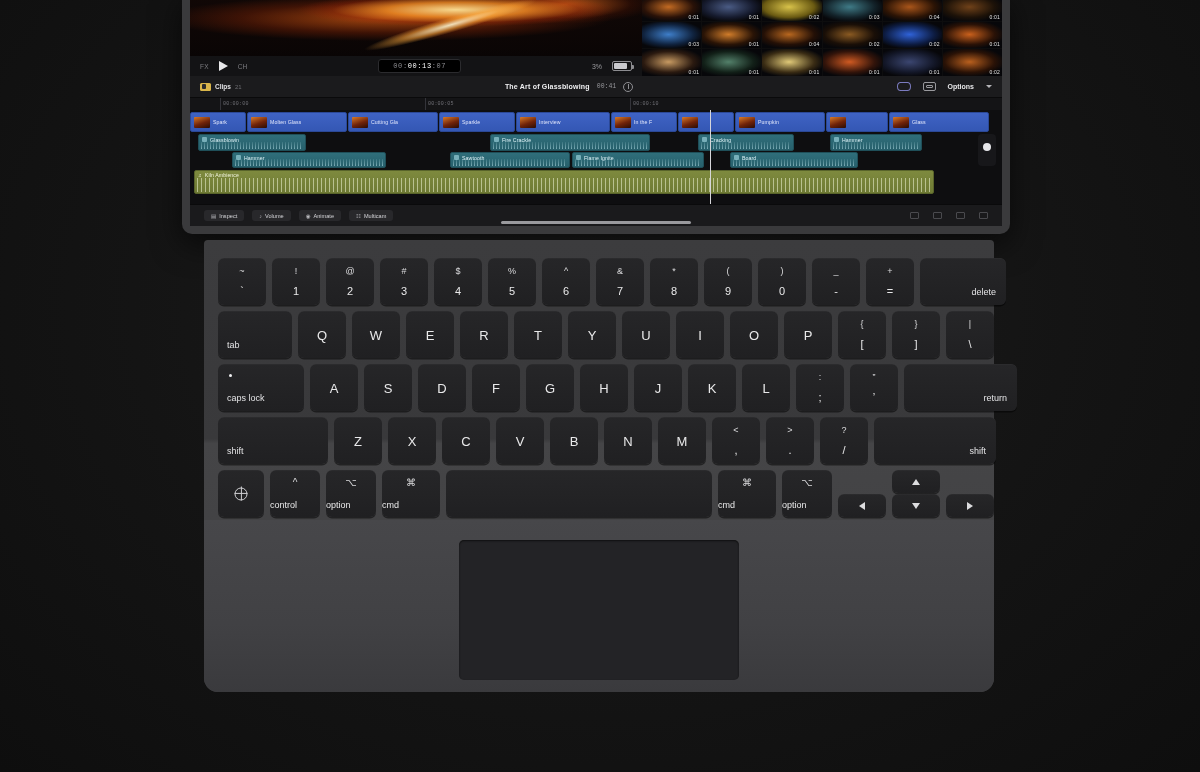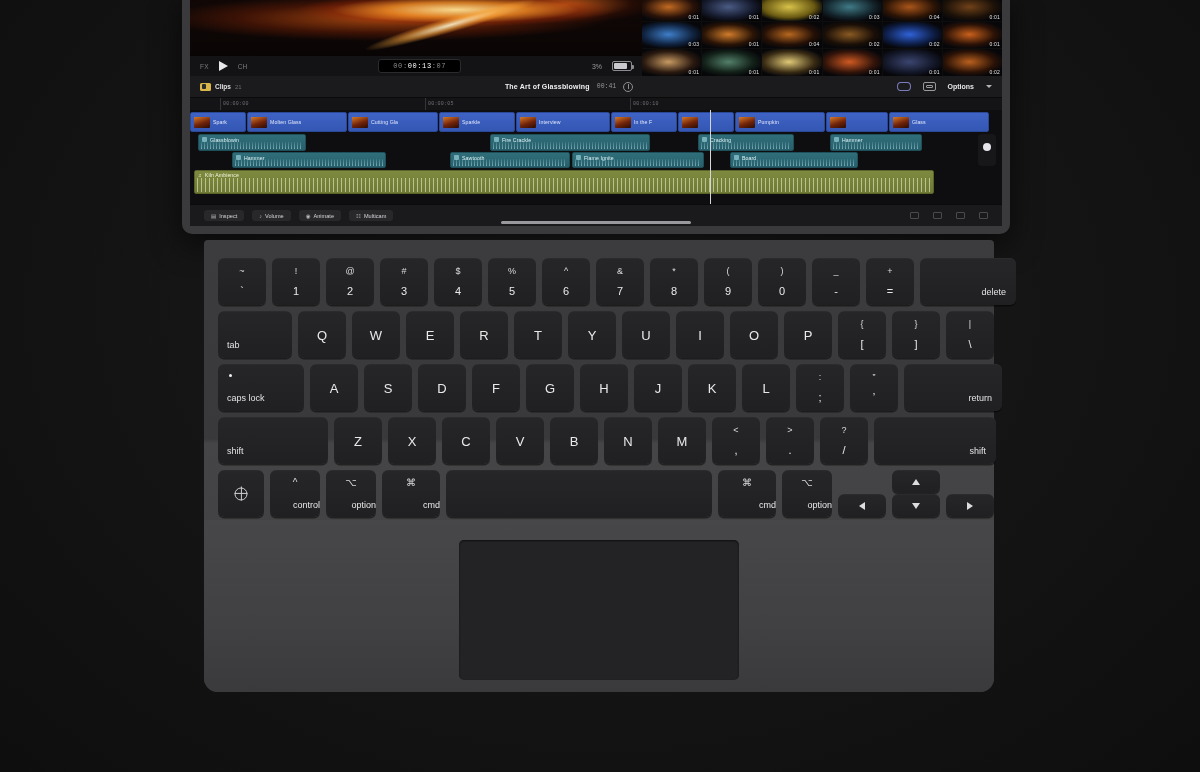--- a/index.html
+++ b/index.html
@@ -131,21 +131,21 @@
   .key { background:linear-gradient(180deg,#262628 0%,#202022 100%); border-radius:6px;
     box-shadow:0 1.5px 0 rgba(0,0,0,.5), inset 0 .5px 0 rgba(255,255,255,.05);
     position:relative; flex:0 0 auto; }
   .key .c { position:absolute; left:0; right:0; top:50%; transform:translateY(-50%);
     text-align:center; color:#e9e9ea; font-size:13px; }
   .key .up { position:absolute; left:0; right:0; top:8px; text-align:center; color:#dcdcde; font-size:9px; }
   .key .lo { position:absolute; left:0; right:0; bottom:8px; text-align:center; color:#e9e9ea; font-size:11px; }
   .key .bl { position:absolute; left:9px; bottom:8px; color:#e3e3e5; font-size:9px; }
   .key .br { position:absolute; right:10px; bottom:8px; color:#e3e3e5; font-size:9px; }
   .key .tc2 { position:absolute; left:0; right:0; top:7px; text-align:center; color:#dcdcde; font-size:10px; }
-  .key .bc2 { position:absolute; left:0; right:0; bottom:7px; text-align:right; color:#e9e9ea; font-size:9px; }
+  .key .bc2 { position:absolute; left:0; right:0; bottom:7px; text-align:left; color:#e9e9ea; font-size:9px; }
   .key .dot { position:absolute; left:11px; top:10px; width:3px; height:3px; border-radius:50%; background:#f0f0f2; }
   .globe { position:absolute; left:50%; top:50%; transform:translate(-50%,-50%);
     width:13px; height:13px; border:1.2px solid #cfcfd2; border-radius:50%; }
   .globe:before{content:"";position:absolute;left:50%;top:-1.2px;bottom:-1.2px;width:1.2px;background:#cfcfd2;transform:translateX(-50%);}
   .globe:after{content:"";position:absolute;top:50%;left:-1.2px;right:-1.2px;height:1.2px;background:#cfcfd2;transform:translateY(-50%);}
   .arrow { position:absolute; left:50%; top:50%; transform:translate(-50%,-50%); width:0; height:0; }
   .ar-l { border-right:6px solid #dcdcde; border-top:4px solid transparent; border-bottom:4px solid transparent; }
   .ar-r { border-left:6px solid #dcdcde; border-top:4px solid transparent; border-bottom:4px solid transparent; }
   .ar-u { border-bottom:6px solid #dcdcde; border-left:4px solid transparent; border-right:4px solid transparent; }
   .ar-d { border-top:6px solid #dcdcde; border-left:4px solid transparent; border-right:4px solid transparent; }
@@ -465,21 +465,21 @@
             <span class="lo">0</span>
           </div>
           <div class="key" style="width: 48px; height: 47px;">
             <span class="up">_</span>
             <span class="lo">-</span>
           </div>
           <div class="key" style="width: 48px; height: 47px;">
             <span class="up">+</span>
             <span class="lo">=</span>
           </div>
-          <div class="key" style="width: 96px; height: 47px;">
+          <div class="key" style="width: 86px; height: 47px;">
             <span class="br">delete</span>
           </div>
         </div>
         <div class="krow">
           <div class="key" style="width: 74px; height: 47px;">
             <span class="bl">tab</span>
           </div>
           <div class="key" style="width: 48px; height: 47px;">
             <span class="c">Q</span>
           </div>
@@ -556,21 +556,21 @@
             <span class="c">L</span>
           </div>
           <div class="key" style="width: 48px; height: 47px;">
             <span class="up">:</span>
             <span class="lo">;</span>
           </div>
           <div class="key" style="width: 48px; height: 47px;">
             <span class="up">”</span>
             <span class="lo">’</span>
           </div>
-          <div class="key" style="width: 98px; height: 47px;">
+          <div class="key" style="width: 113px; height: 47px;">
             <span class="br">return</span>
           </div>
         </div>
         <div class="krow">
           <div class="key" style="width: 110px; height: 47px;">
             <span class="bl">shift</span>
           </div>
           <div class="key" style="width: 48px; height: 47px;">
             <span class="c">Z</span>
           </div>

